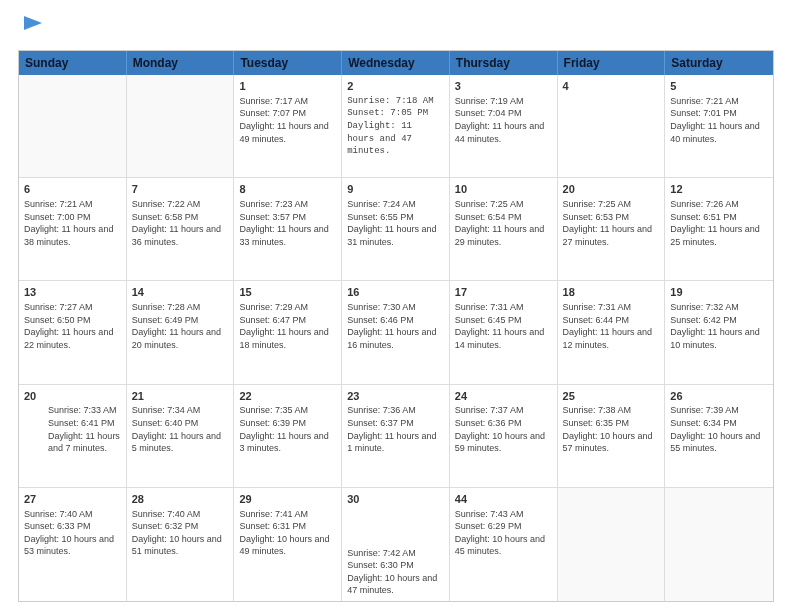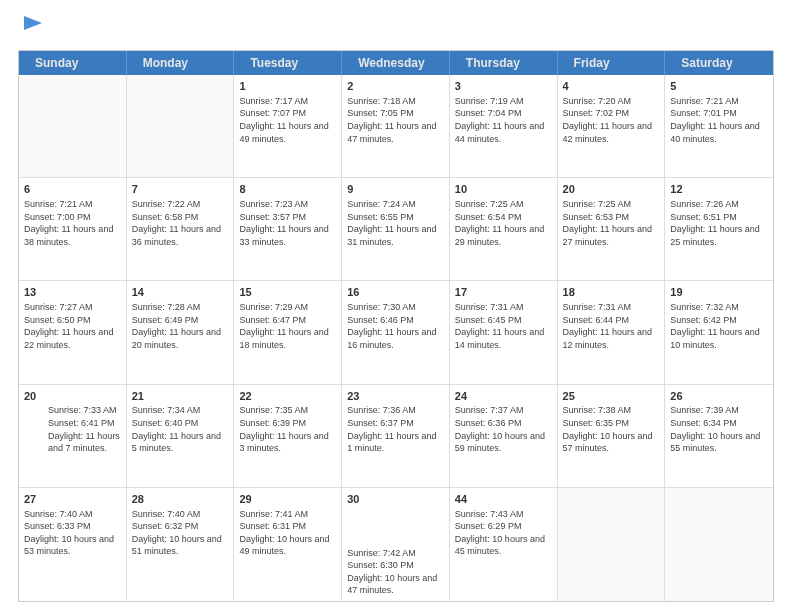--- a/index.html
+++ b/index.html
@@ -55,26 +55,25 @@
       display: flex;
       flex-direction: column;
       border: 1px solid #ccc;
     }
     .cal-header {
       display: grid;
       grid-template-columns: repeat(7, 1fr);
       background: #3a7abf;
     }
     .cal-header-cell {
-      color: #e5e5e5;
+      color: #0f172a;
       font-size: 12px;
       font-weight: bold;
       padding: 5px 6px;
       border-right: 1px solid #5a9ad5;
-      margin-left: 10px;
     }
     .cal-header-cell:last-child { border-right: none; }
     .cal-body {
       flex: 1;
       display: flex;
       flex-direction: column;
     }
     .cal-row {
       flex: 1;
       display: grid;
@@ -145,35 +144,32 @@
           <div class="cal-cell empty"></div>
           <div class="cal-cell empty"></div>
           <div class="cal-cell">
             <span class="day-num">1</span>
             <div class="cell-info" style="white-space: pre-line;">Sunrise: 7:17 AM
 Sunset: 7:07 PM
 Daylight: 11 hours and 49 minutes.</div>
           </div>
           <div class="cal-cell">
             <span class="day-num">2</span>
-            <div class="cell-info" style="white-space: pre-line;">Sunrise: 7:18 AM
+            <div class="cell-info" style="white-space: pre-line; font-family: Liberation Mono, monospace;">Sunrise: 7:18 AM
 Sunset: 7:05 PM
 Daylight: 11 hours and 47 minutes.</div>
           </div>
           <div class="cal-cell">
             <span class="day-num">3</span>
             <div class="cell-info" style="white-space: pre-line;">Sunrise: 7:19 AM
 Sunset: 7:04 PM
 Daylight: 11 hours and 44 minutes.</div>
           </div>
           <div class="cal-cell">
             <span class="day-num">4</span>
-            <div class="cell-info" style="white-space: pre-line;">Sunrise: 7:20 AM
-Sunset: 7:02 PM
-Daylight: 11 hours and 42 minutes.</div>
           </div>
           <div class="cal-cell">
             <span class="day-num">5</span>
             <div class="cell-info" style="white-space: pre-line;">Sunrise: 7:21 AM
 Sunset: 7:01 PM
 Daylight: 11 hours and 40 minutes.</div>
           </div>
         </div>
         <div class="cal-row">
           <div class="cal-cell">

